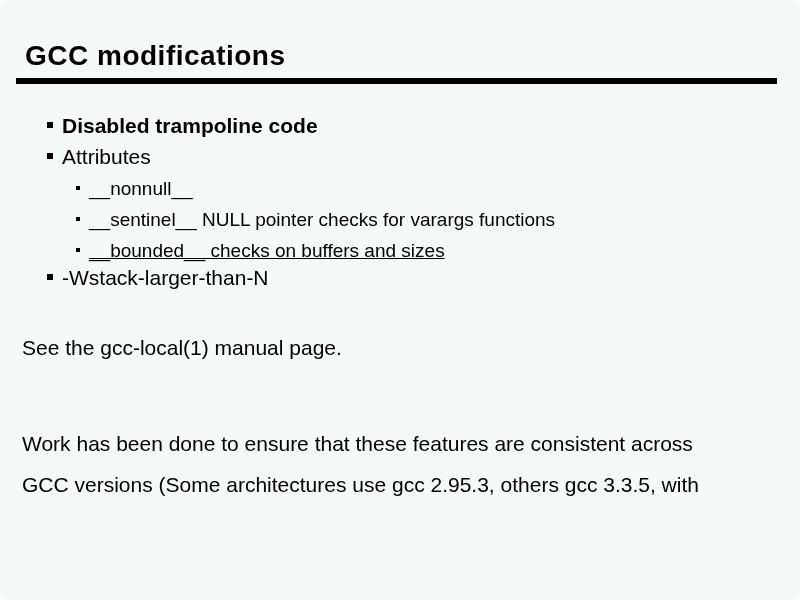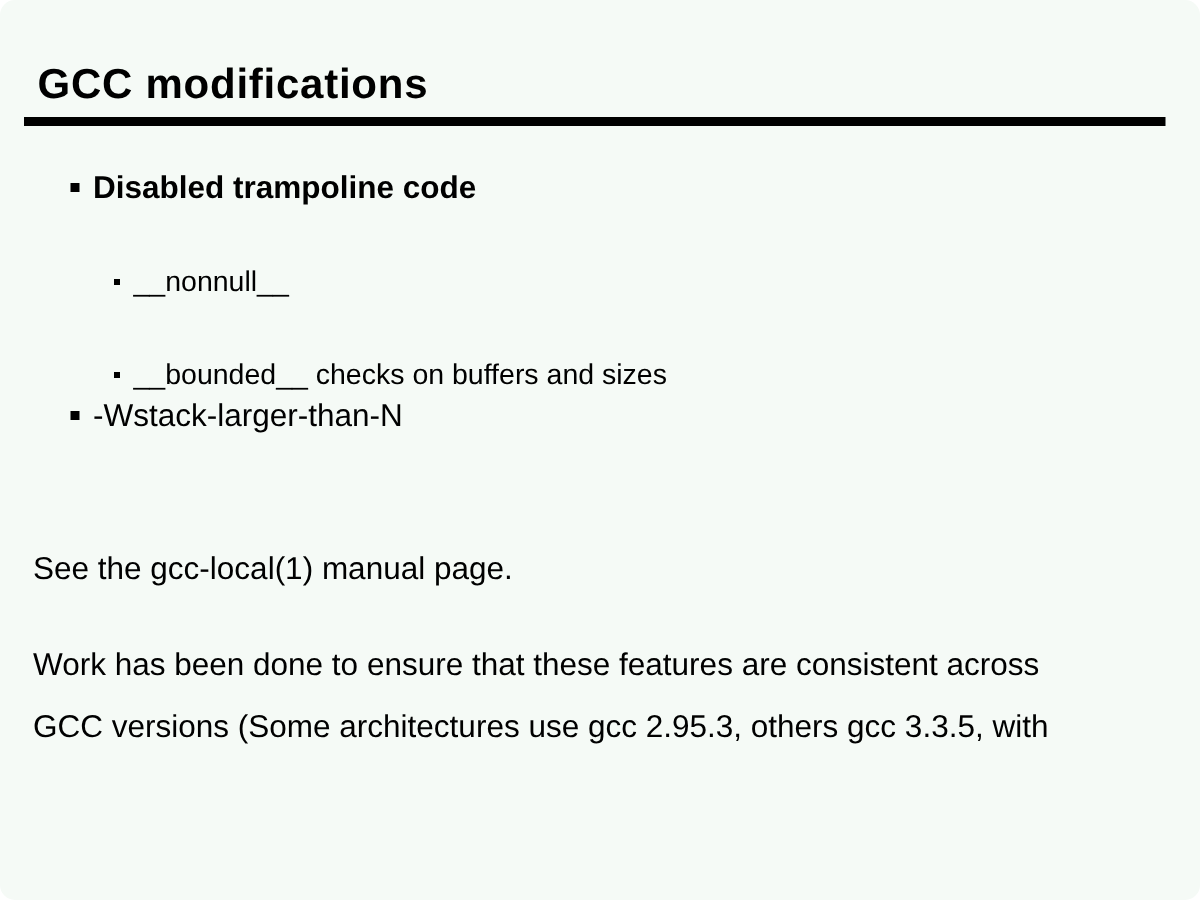--- a/index.html
+++ b/index.html
@@ -80,35 +80,43 @@
 
   <h1 class="slide-title">GCC modifications</h1>
 
   <div class="title-rule"></div>
 
   <div class="bullet-row l1" style="left:62px; top:114px;font-weight:bold;">
     <span class="marker"></span>
     <span>Disabled trampoline code</span>
   </div>
 
+  <div class="bullet-row l1" style="left:62px; top:145px;">
+    <span class="marker"></span>
+    <span>Attributes</span>
+  </div>
 
   <div class="bullet-row l2" style="left:89px; top:178px;">
     <span class="marker"></span>
     <span>__nonnull__</span>
   </div>
 
+  <div class="bullet-row l2" style="left:89px; top:209px;">
+    <span class="marker"></span>
+    <span>__sentinel__ NULL pointer checks for varargs functions</span>
+  </div>
 
-  <div class="bullet-row l2" style="left:89px; top:240px;">
+  <div class="bullet-row l2" style="left:89px; top:240px;text-decoration:underline;">
     <span class="marker"></span>
     <span>__bounded__ checks on buffers and sizes</span>
   </div>
 
   <div class="bullet-row l1" style="left:62px; top:266px;">
     <span class="marker"></span>
     <span>-Wstack-larger-than-N</span>
   </div>
 
-  <div class="note-line" style="top:336px;margin-top:32px;">See the gcc-local(1) manual page.</div>
+  <div class="note-line" style="top:336px;">See the gcc-local(1) manual page.</div>
 
   <div class="para-line" style="top:432px;">Work has been done to ensure that these features are consistent across</div>
   <div class="para-line" style="top:473px;">GCC versions (Some architectures use gcc 2.95.3, others gcc 3.3.5, with</div>
 
 </div>
 
 </body></html>

